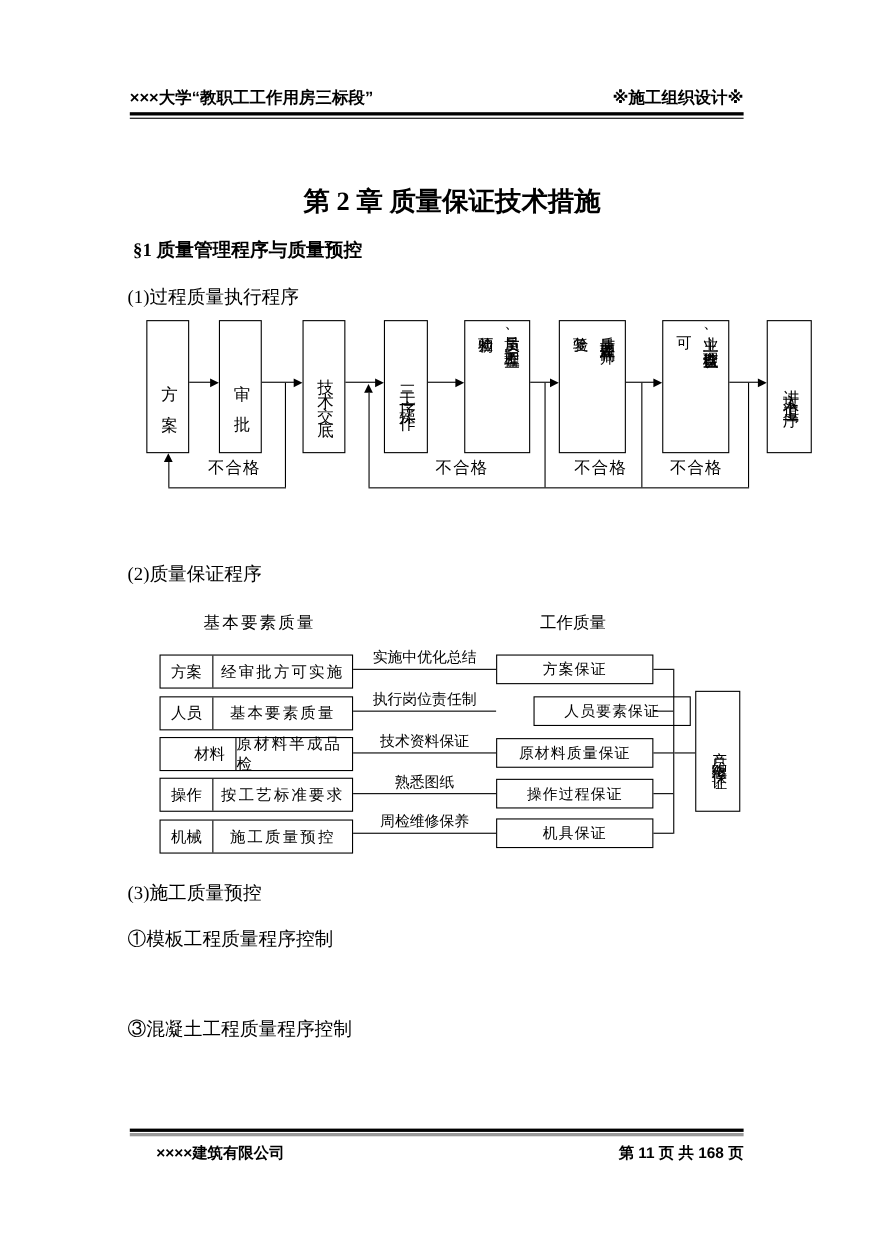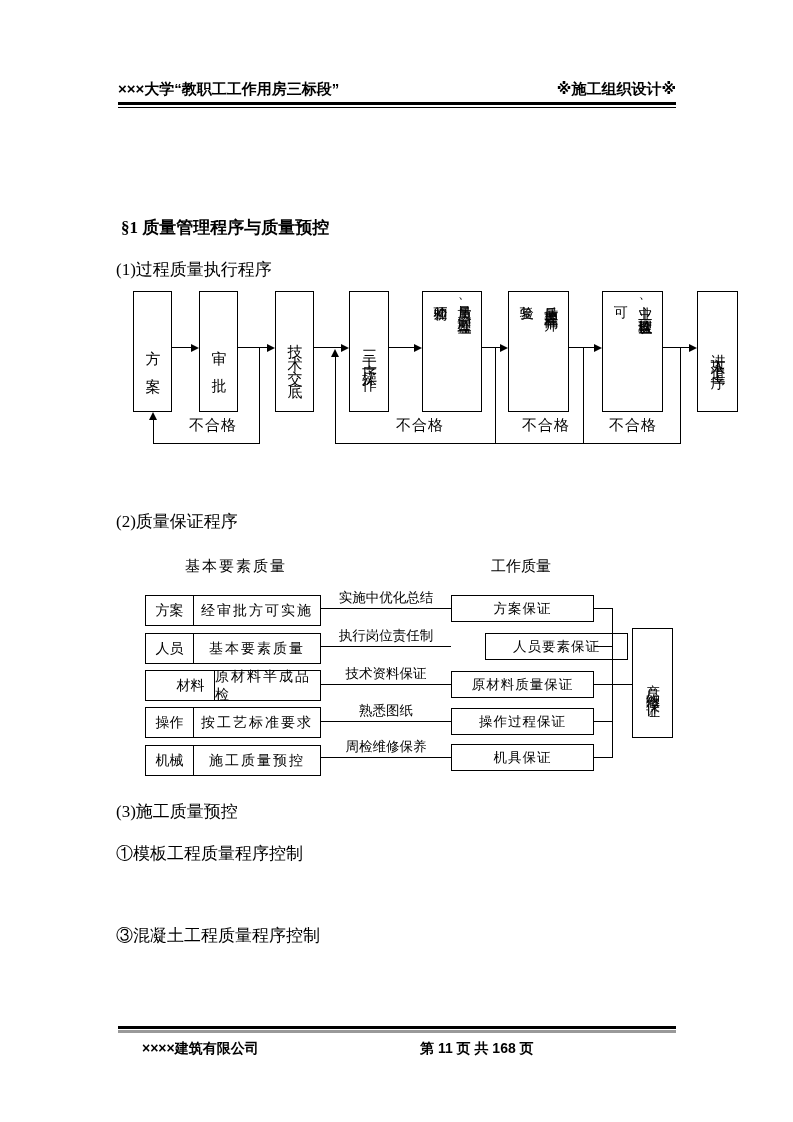--- a/index.html
+++ b/index.html
@@ -36,20 +36,21 @@
 </head>
 <body>
 
 <div class="page">
 
   <div class="abs sans b" style="left:400px;top:80px;width:276px;text-align:right;font-size:15px;">※施工组织设计※</div>
   <div class="abs sans b" style="left:118px;top:80px;font-size:15px;">×××大学“教职工工作用房三标段”</div>
   <div class="ln" style="left:118px;top:102px;width:558px;height:3px;"></div>
   <div class="ln" style="left:118px;top:107px;width:558px;height:1px;"></div>
 
+  <div class="abs b" style="left:118px;top:167px;width:558px;text-align:center;text-indent:28px;font-size:24px;">第 2 章  质量保证技术措施</div>
   <div class="abs b" style="left:121px;top:216px;font-size:17px;">§1 质量管理程序与质量预控</div>
   <div class="para" style="top:258px;">(1)过程质量执行程序</div>
 
   <div class="fbox single" style="left:133px;width:39px;">
     <span class="v ls28">方案</span>
   </div>
   <div class="fbox single" style="left:199px;width:39px;">
     <span class="v ls28">审批</span>
   </div>
   <div class="fbox single" style="left:275px;width:39px;">
@@ -158,15 +159,15 @@
     <span class="v ls4">产品维修保证</span>
   </div>
 
   <div class="para" style="top:800px;">(3)施工质量预控</div>
   <div class="para" style="top:842px;">①模板工程质量程序控制</div>
   <div class="para" style="top:924px;">③混凝土工程质量程序控制</div>
 
   <div class="ln" style="left:118px;top:1026px;width:558px;height:3px;"></div>
   <div class="ln" style="left:118px;top:1030px;width:558px;height:3px;background:#999;"></div>
   <div class="abs sans b" style="left:142px;top:1040px;font-size:14px;">××××建筑有限公司</div>
-  <div class="abs sans b" style="left:420px;top:1040px;width:256px;font-size:14px;">第 11 页 共 168 页</div>
+  <div class="abs sans b" style="left:420px;top:1040px;width:256px;text-align:right;font-size:14px;">第 11 页 共 168 页</div>
 
 </div>
 
 </body></html>

